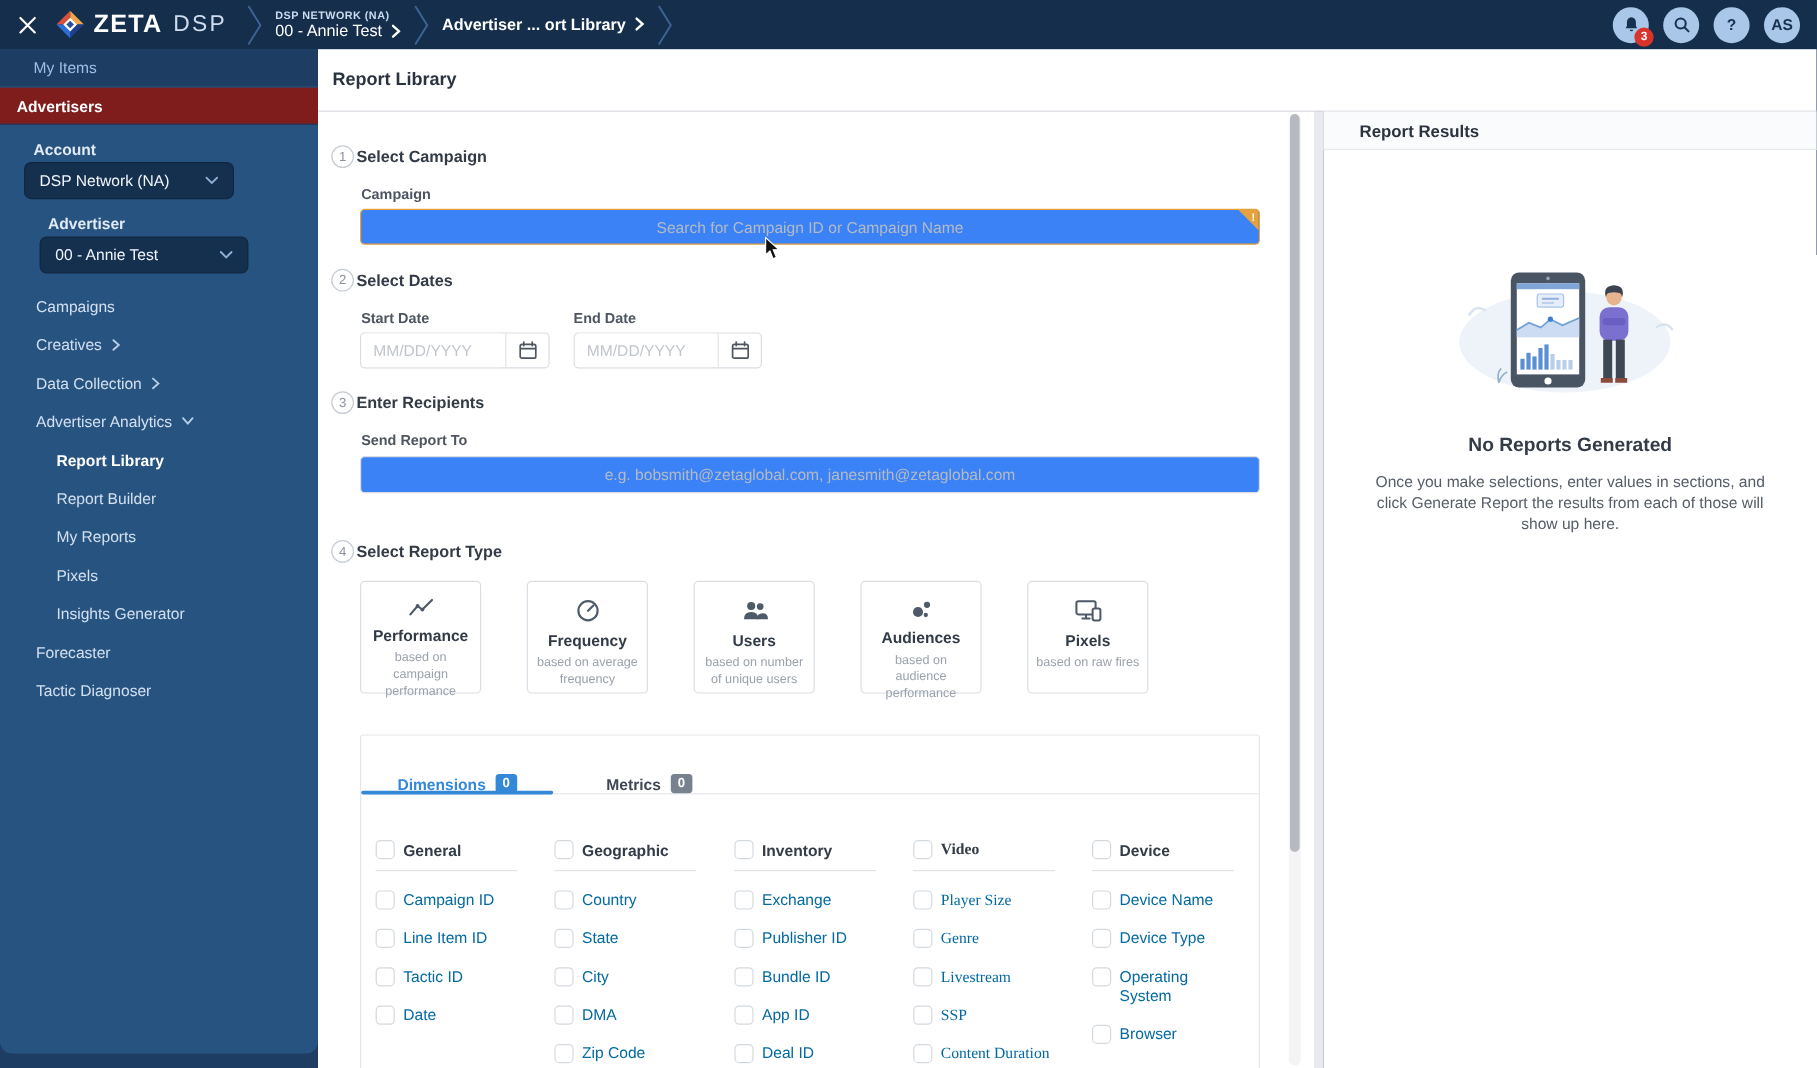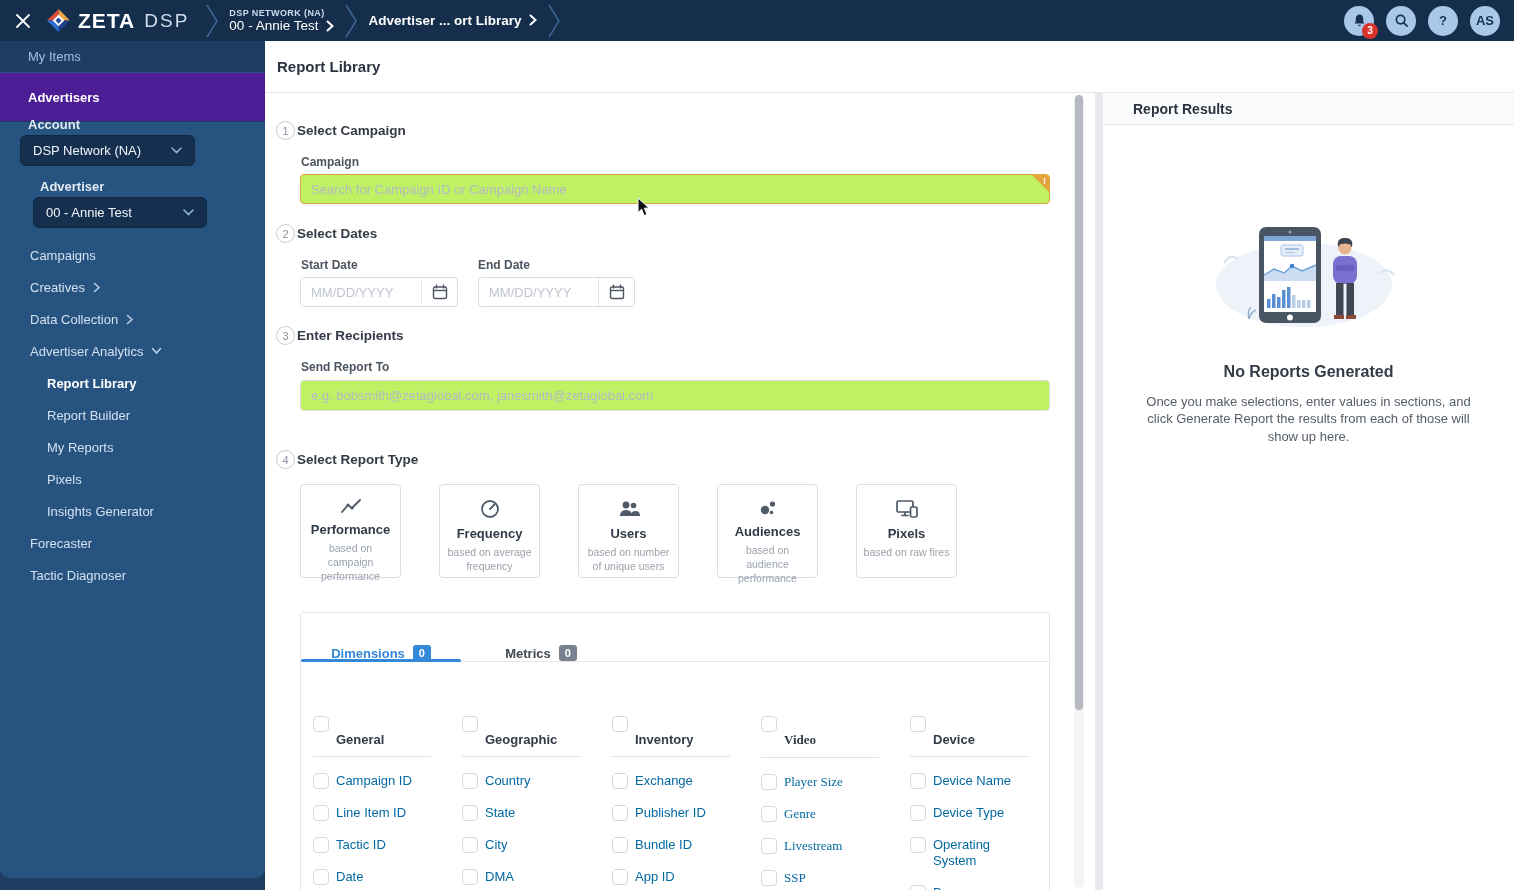--- a/index.html
+++ b/index.html
@@ -26,21 +26,21 @@
   .notif-badge { position:absolute; right:-4px; bottom:-3px; min-width:16px; height:16px; border-radius:8px;
                  background:#d9342b; color:#fff; font-size:10px; font-weight:700; display:flex;
                  align-items:center; justify-content:center; padding:0 4px; }
 
   
   .sidebar { position:absolute; left:0; top:41px; width:265px; height:849px; background:#1e3d63; }
   .my-items { height:32px; display:flex; align-items:center; padding-left:28px; color:#9dbfe6;
               font-size:13px; border-bottom:1px solid #2c537e; cursor:pointer; }
   .side-panel { position:absolute; left:0; top:32px; width:265px; height:805px; background:#275381;
                 border-radius:0 0 10px 10px; }
-  .advertisers-bar { height:49px; display:flex; align-items:center; padding-left:28px; background:#4c1d95;
+  .advertisers-bar { height:31px; display:flex; align-items:center; padding-left:14px; background:#7f1d1d;
                      border-bottom:1px solid #1c3a60; color:#fff; font-size:13px; font-weight:600; }
   .acct-label { position:absolute; left:28px; top:44px; color:#e2eaf4; font-size:13px; font-weight:600; }
   .side-select { position:absolute; height:31px; background:#15304f; border:1px solid #0f2741; border-radius:6px;
                  display:flex; align-items:center; justify-content:space-between; padding:0 12px;
                  color:#f0f5fa; font-size:13px; cursor:pointer; }
   .sel-account { left:20px; top:62px; width:175px; }
   .adv-label { position:absolute; left:40px; top:106px; color:#e2eaf4; font-size:13px; font-weight:600; }
   .sel-advertiser { left:33px; top:124px; width:174px; }
   .side-nav { position:absolute; left:0; top:166px; width:265px; }
   .nav-item { height:32px; display:flex; align-items:center; gap:8px; color:#d3e0ef; font-size:13px; cursor:pointer; }
@@ -56,21 +56,21 @@
                border-bottom:1px solid #e5e7ea; display:flex; align-items:center; padding-left:12px; }
   .page-title { font-size:15px; font-weight:700; color:#2b3340; }
 
   
   .main-panel { position:absolute; left:265px; top:93px; width:830px; height:797px; background:#fff; overflow:hidden; }
   .sec-circle { position:absolute; width:19px; height:19px; border:1px solid #c7ccd4; border-radius:50%;
                 color:#8a929e; font-size:11px; display:flex; align-items:center; justify-content:center; }
   .sec-title { position:absolute; font-size:13.5px; font-weight:700; color:#333b47; }
   .field-label { position:absolute; font-size:12px; font-weight:600; color:#4d5560; }
   .text-input { border:1px solid #d9dde2; border-radius:4px; font-size:13px; color:#333b47;
-                font-family:"Liberation Sans", sans-serif; padding:0 10px; outline:none; background:#bef264; }
+                font-family:"Liberation Sans", sans-serif; padding:0 10px; outline:none; background:#3b82f6;text-align:center; }
   .text-input::placeholder { color:#b4bac4; }
   .campaign-wrap { position:absolute; left:35px; top:81px; width:750px; height:30px; }
   .campaign-wrap input { width:100%; height:100%; border:1px solid #e6a23c; border-radius:4px; }
   .warn-corner { position:absolute; right:1px; top:1px; width:0; height:0;
                  border-top:17px solid #e6a23c; border-left:17px solid transparent; border-radius:0 3px 0 0; }
   .warn-mark { position:absolute; right:4px; top:2px; color:#fff; font-size:9px; font-weight:700; }
   .date-wrap { position:absolute; top:184px; height:30px; border:1px solid #d9dde2; border-radius:4px;
                background:#fff; display:flex; align-items:stretch; }
   .date-wrap input { border:none; outline:none; flex:1; padding:0 10px; font-size:13px;
                      font-family:"Liberation Sans", sans-serif; color:#4c1d95; border-radius:4px; min-width:0; }
@@ -93,21 +93,21 @@
          font-weight:700; color:#3f4854; cursor:pointer; position:relative; }
   .tab.active { color:#3488d8; }
   .tab.active::after { content:""; position:absolute; left:0; bottom:-1px; width:100%; height:3px;
                        background:#3488d8; border-radius:2px; }
   .tab-badge { min-width:18px; height:16px; border-radius:3px; background:#78828f; color:#fff; font-size:11px;
                font-weight:700; display:flex; align-items:center; justify-content:center; padding:0 4px; }
   .tab.active .tab-badge { background:#3488d8; }
 
   .dim-group { position:absolute; width:140px; }
   .dim-head { display:flex; align-items:center; gap:7px; }
-  .dim-head-label { font-size:13px; font-weight:700; color:#323b47;margin-top:32px; }
+  .dim-head-label { font-size:13px; font-weight:700; color:#323b47; }
   .cbox { width:16px; height:16px; border:1px solid #d4d9df; border-radius:4px; background:#fff;
           flex:0 0 auto; cursor:pointer; }
   .dim-underline { margin-top:9px; width:118px; border-bottom:1px solid #dfe3e7; }
   .dim-item { display:flex; gap:7px; margin-top:16px; align-items:flex-start; }
   .dim-item-label { font-size:13px; color:#0369a1; line-height:16px; }
   .dim-group.narrow .dim-item-label { max-width:95px; }
 
   .mscroll { position:absolute; right:11px; top:2px; width:10px; height:793px; background:#f4f4f6; border-radius:5px; }
   .mscroll-thumb { position:absolute; left:1px; top:0; width:8px; height:615px; background:#b5b9c0; border-radius:4px; }
 

